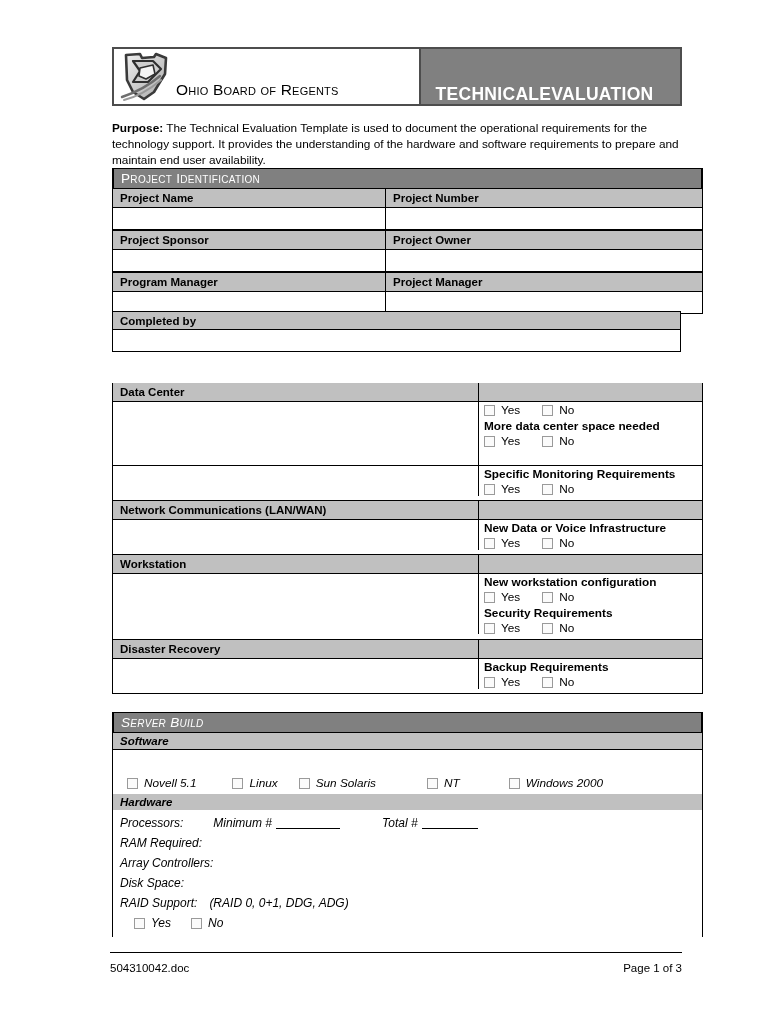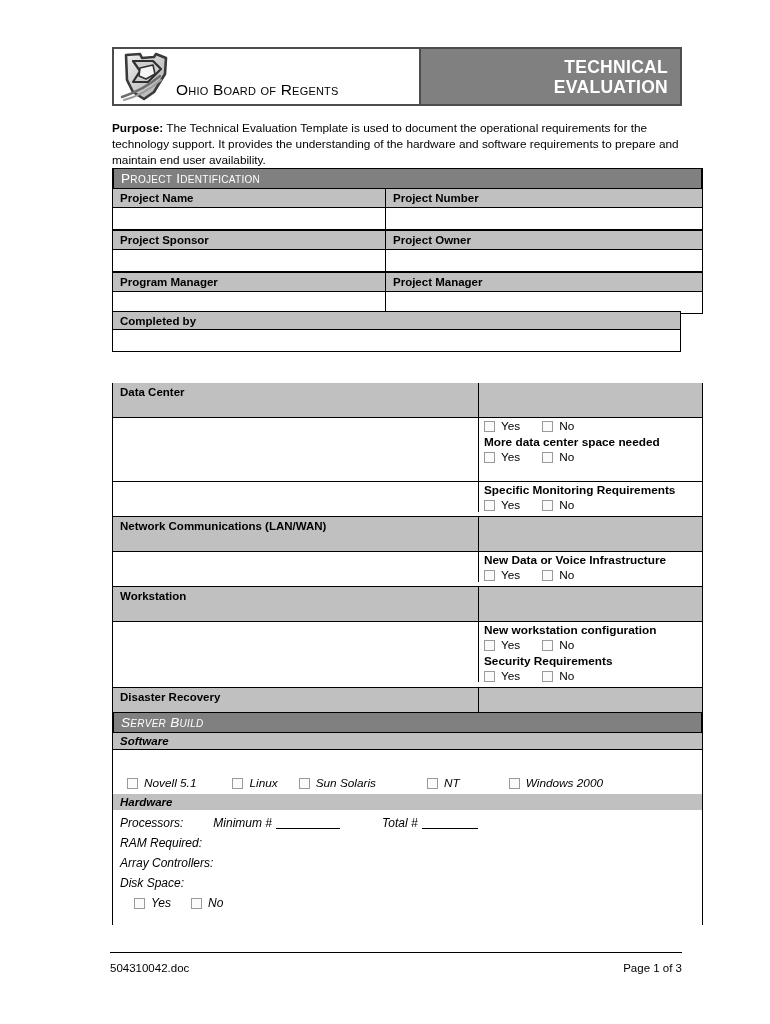--- a/index.html
+++ b/index.html
@@ -58,21 +58,21 @@
     font-size: 15.5px;
     font-variant: small-caps;
     letter-spacing: 0.2px;
     white-space: nowrap;
     color: #000;
   }
   .masthead-right {
     flex: 1;
     background: #808080;
     display: flex;
-    flex-direction: column;
+    flex-direction: row;
     align-items: flex-end;
     justify-content: center;
     padding-right: 12px;
     box-sizing: border-box;
   }
   .masthead-right div {
     color: #ffffff;
     font-size: 17.5px;
     font-weight: bold;
     line-height: 20px;
@@ -168,21 +168,21 @@
     background: #c0c0c0;
     border-bottom: 1px solid #000;
   }
   #ops-summary .grp-label {
     width: 366px;
     font-weight: bold;
     font-size: 11.5px;
     padding: 2px 0 2px 7px;
     box-sizing: border-box;
     border-right: 1px solid #000;
-    height: 34px;
+    height: 18px;
     line-height: 14px;
   }
   #ops-summary .grp-blank { flex: 1; }
   #ops-summary .item-row {
     border-bottom: 1px solid #000;
     background: #fff;
   }
   #ops-summary .item-left {
     width: 366px;
     border-right: 1px solid #000;
@@ -546,20 +546,24 @@
       </div>
       <div class="hw-line">
         <span>Array Controllers:</span>
         <span style="margin-left:6px"></span>
       </div>
       <div class="hw-line">
         <span>Disk Space:</span>
         <span style="margin-left:6px"></span>
       </div>
       <div class="hw-line">
+        <span>RAID Support:</span>
+        <span style="margin-left:12px">(RAID 0, 0+1, DDG, ADG)</span>
+      </div>
+      <div class="hw-line">
         <span class="hw-inline-chk">
             <i class="chk"></i>
             <span>Yes</span>
           </span>
         <span class="hw-inline-chk second">
             <i class="chk"></i>
             <span>No</span>
           </span>
       </div>
     </div>

